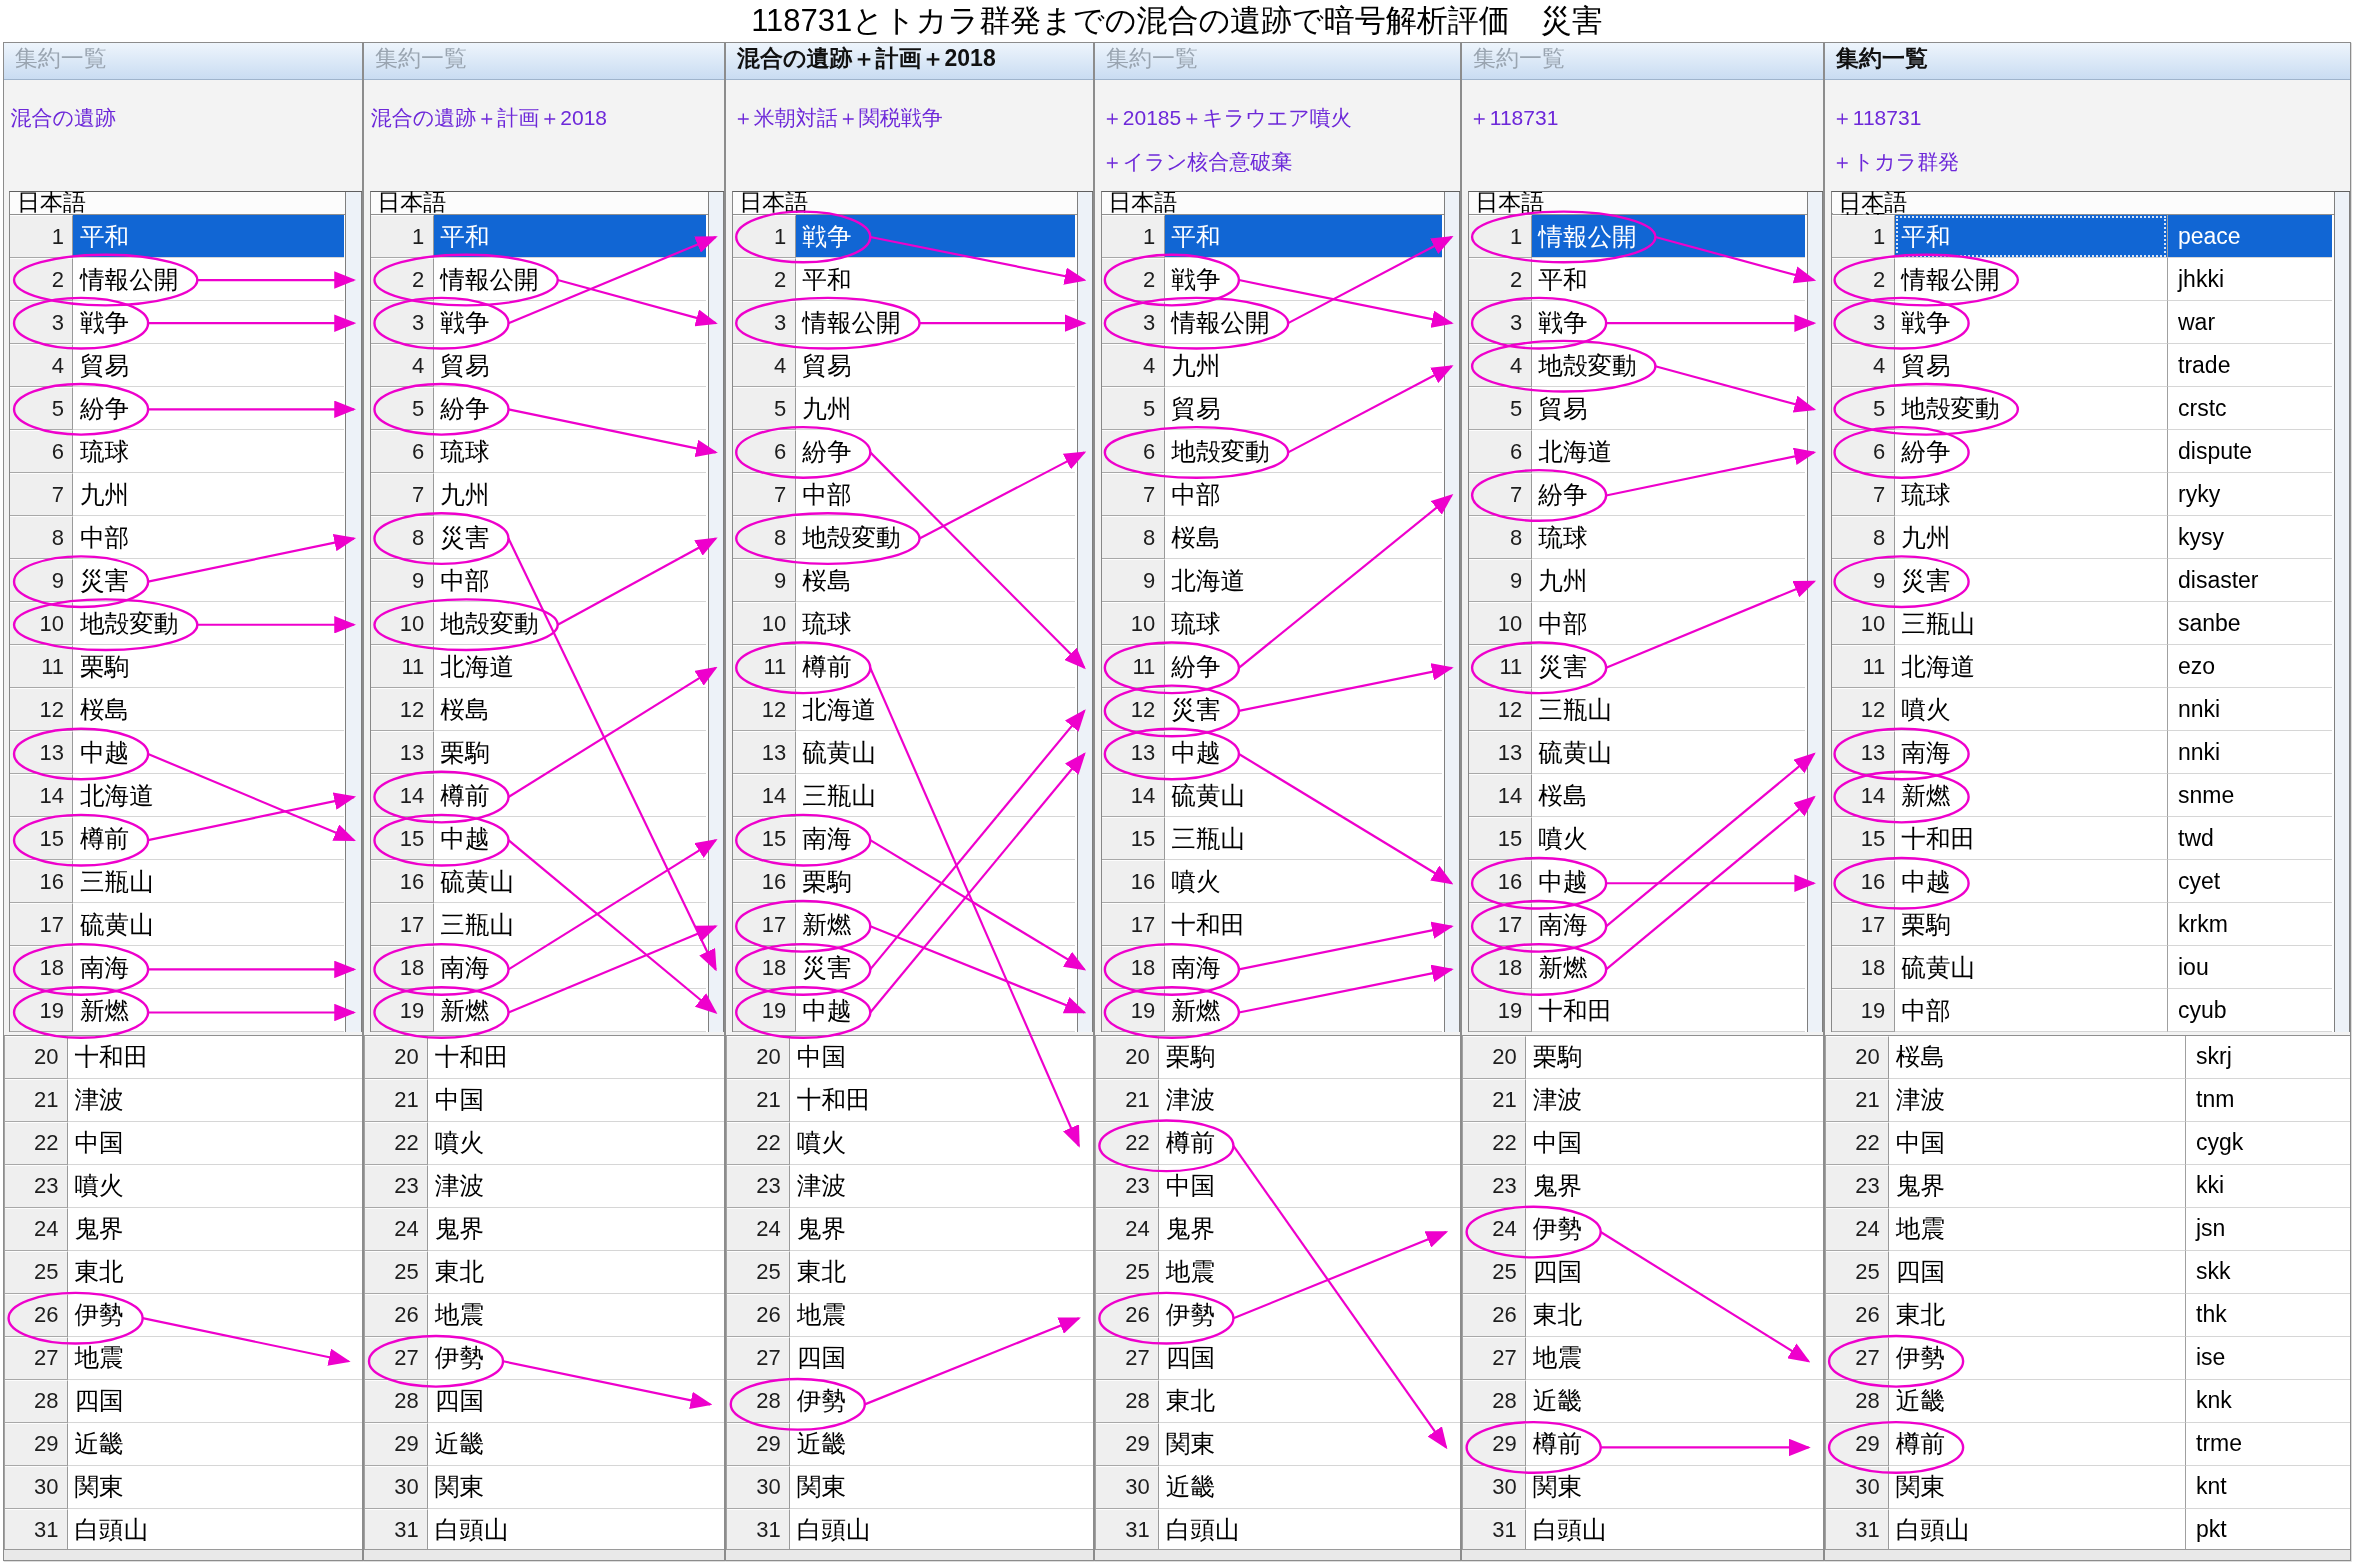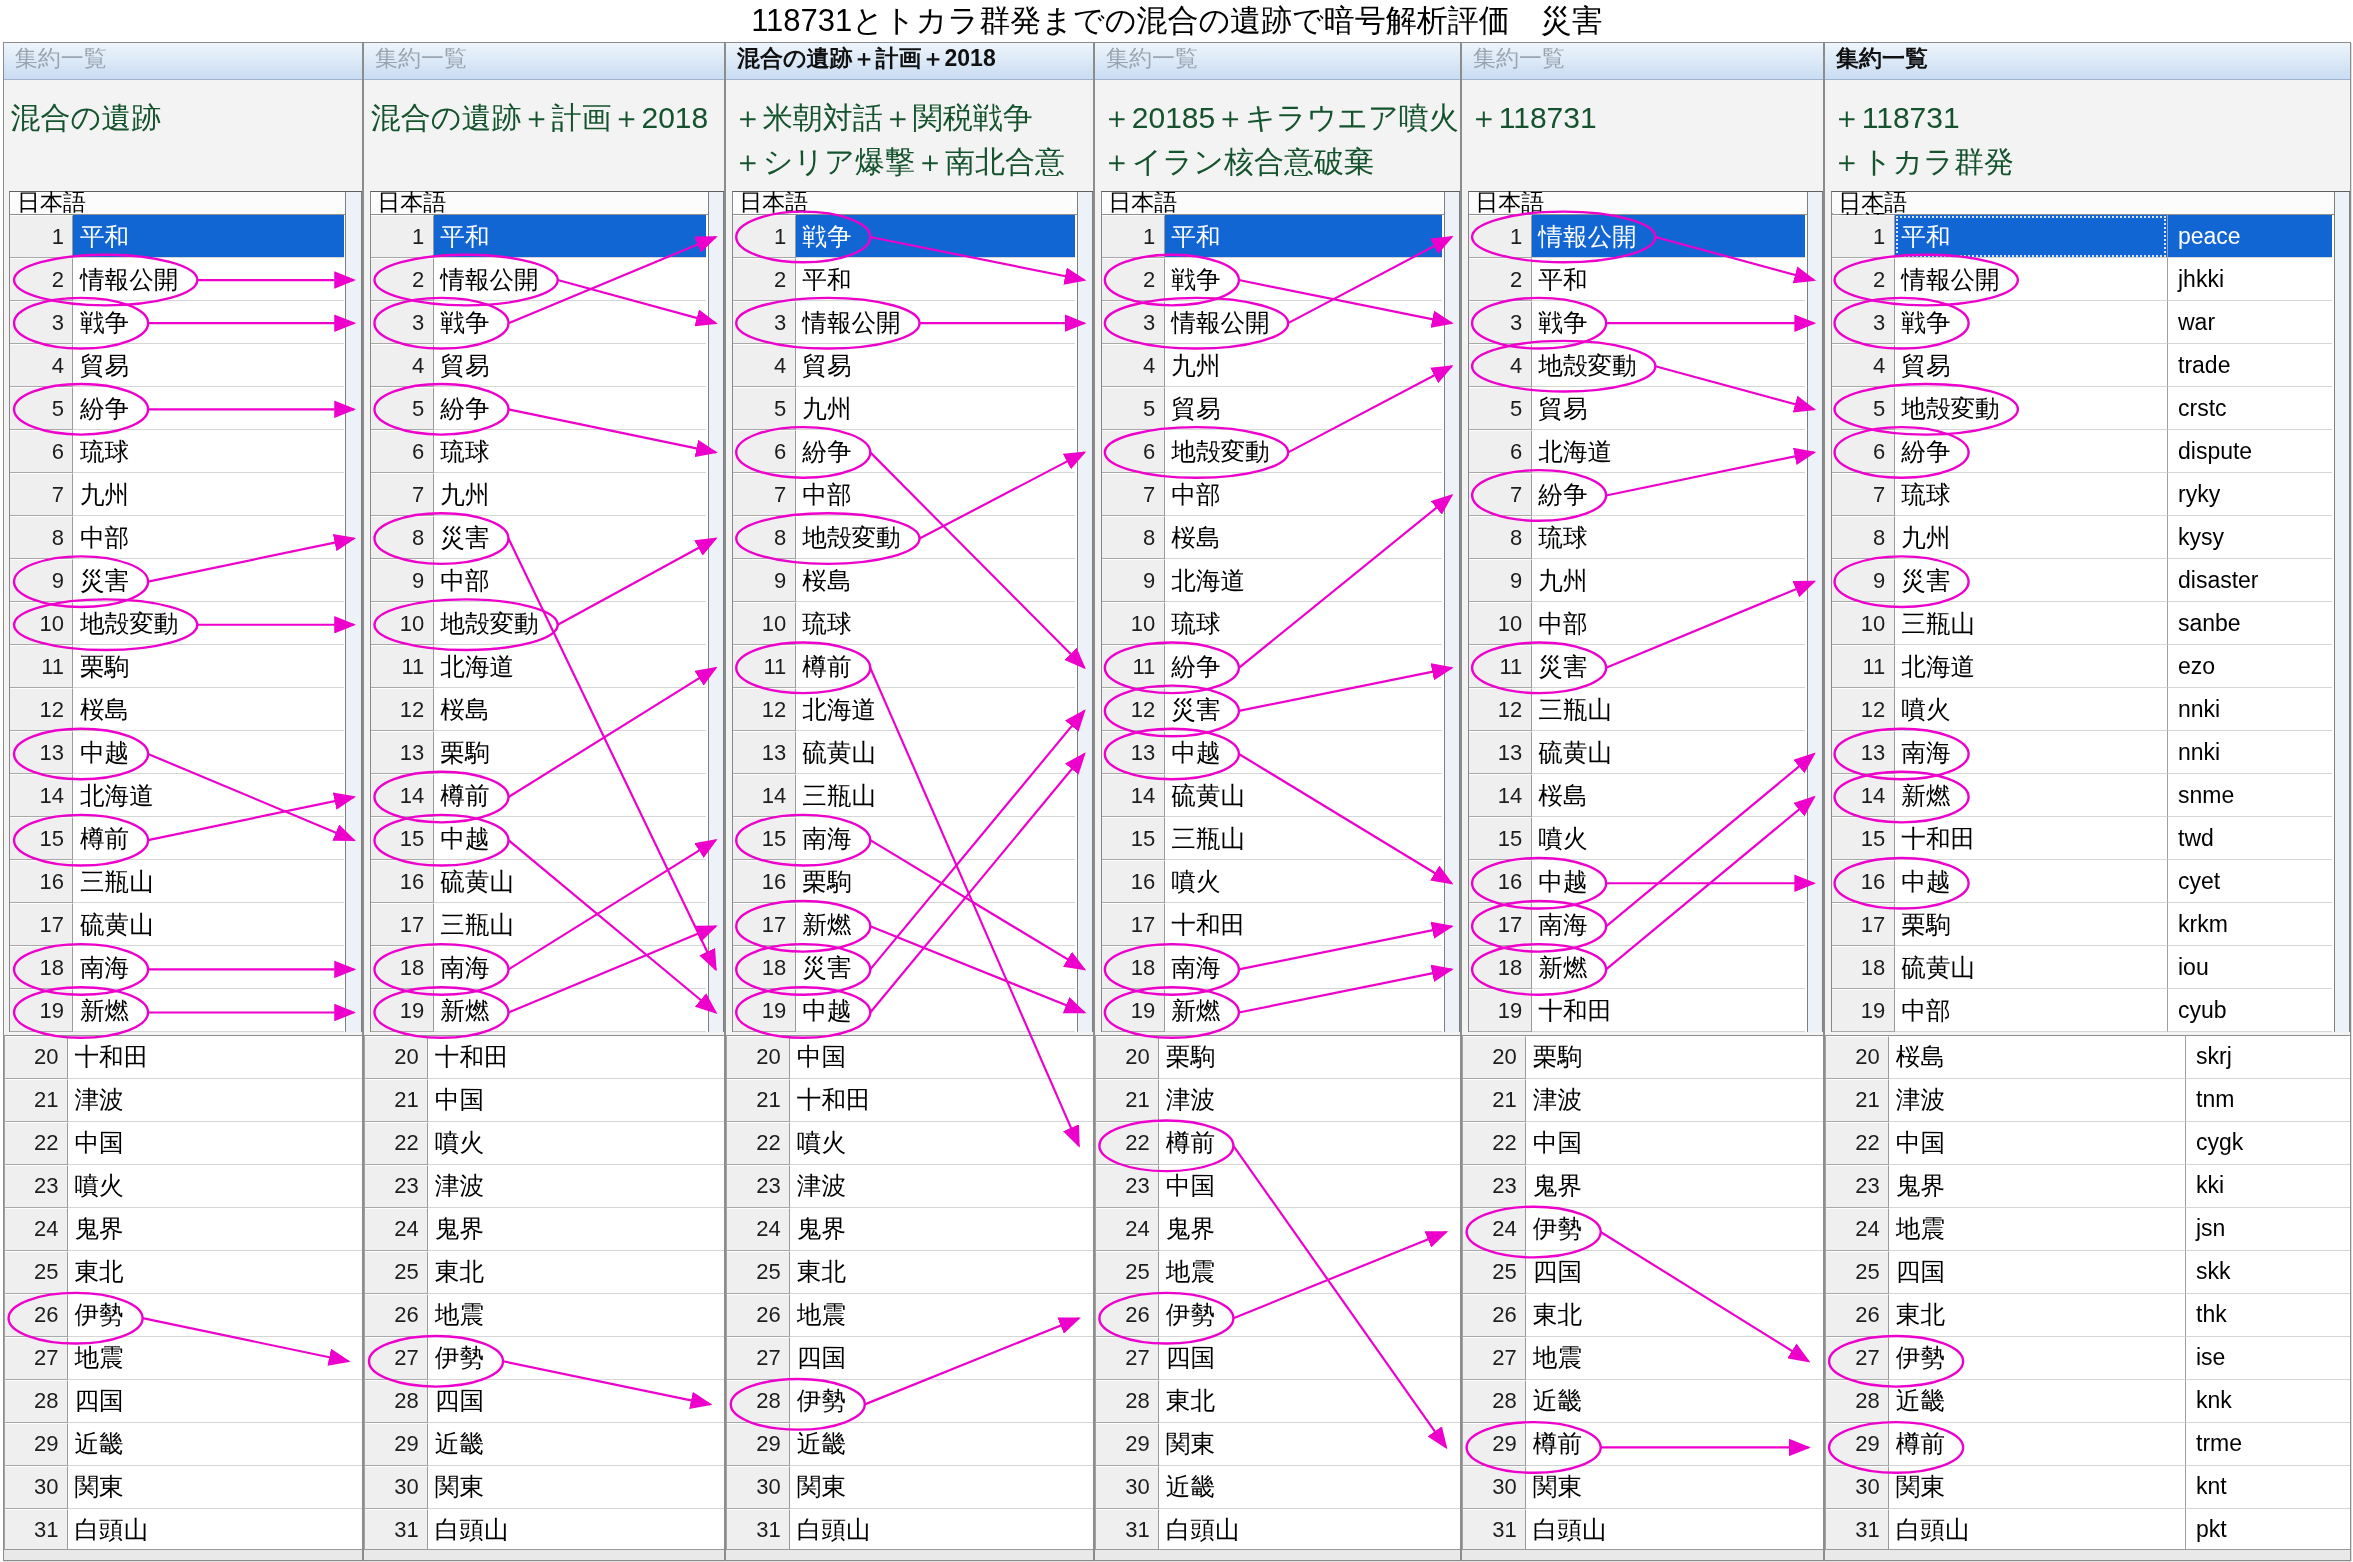--- a/index.html
+++ b/index.html
@@ -9,21 +9,21 @@
               font-size:31px;font-weight:normal;color:#000;line-height:41px;white-space:pre;}
   .panel{position:absolute;top:42px;height:1519px;background:#f7f7f7;
          border:1.4px solid #8c8c8c;box-sizing:border-box;overflow:hidden;
          box-shadow:0.7px 0.7px 0 #cfcfcf;}
   .titlebar{height:36px;background:linear-gradient(#eef5fc,#c9dcf2);
             border-bottom:0.7px solid #9fb4cc;display:flex;align-items:flex-start;
             padding-left:11px;font-size:23px;}
   .tb-inactive{color:#9aa5b1;}
   .tb-active{color:#111;font-weight:bold;}
   .subtitle{height:111px;background:#f3f3f3;padding:16.4px 0 0 6.8px;box-sizing:border-box;}
-  .subtitle div{font-size:30px;color:#14532d;line-height:44px;white-space:nowrap;}
+  .subtitle div{font-size:21px;color:#6d28d9;line-height:44px;white-space:nowrap;}
   .tablewrap{position:relative;background:#f3f3f3;}
   .frontwin{position:relative;border-left:1.4px solid #888;margin-left:5.5px;background:#fff;
             border-top:1.4px solid #5f5f5f;}
   .vstrip{position:absolute;top:0;right:0;bottom:0;width:16.4px;background:#edf2f8;
           border-left:1.4px solid #7f7f7f;border-right:1.4px solid #7f7f7f;box-sizing:border-box;}
   .thead{display:flex;height:22px;background:#fcfcfc;border-bottom:0.7px solid #8f8f8f;
          padding-right:18px;flex-direction:column;}
   .thead .corner{width:63px;border-right:1.4px solid #9a9a9a;background:#f2f2f2;}
   .thead .hcell{flex:1;font-size:23px;line-height:20.5px;padding-left:6.8px;color:#000;}
   .thead .hcell-en{flex:none;width:154px;border-left:0.7px solid #a0a0a0;}
@@ -466,21 +466,20 @@
           </div>
         </div>
         <div class="hscroll"></div>
       </div>
       <div class="panel" style="left: 725px; width: 369px;">
         <div class="titlebar">
           <span class="tb-active">混合の遺跡＋計画＋2018</span>
         </div>
         <div class="subtitle">
           <div>＋米朝対話＋関税戦争</div>
-          <div>＋シリア爆撃＋南北合意</div>
         </div>
         <div class="tablewrap">
           <div class="frontwin">
             <div class="thead">
               <div class="corner"></div>
               <div class="hcell">日本語</div>
             </div>
             <div class="front-rows">
               <div class="row">
                 <div class="num">1</div>

